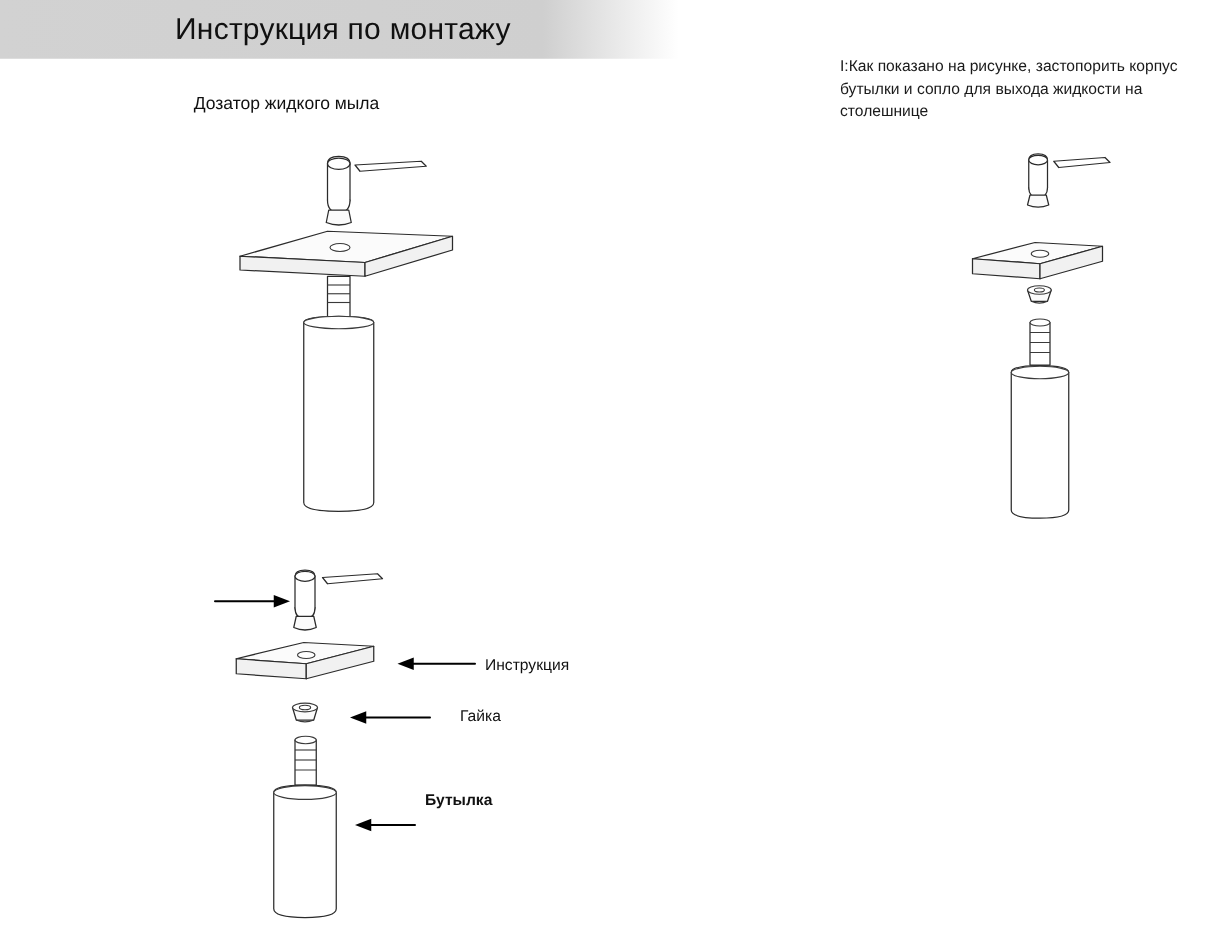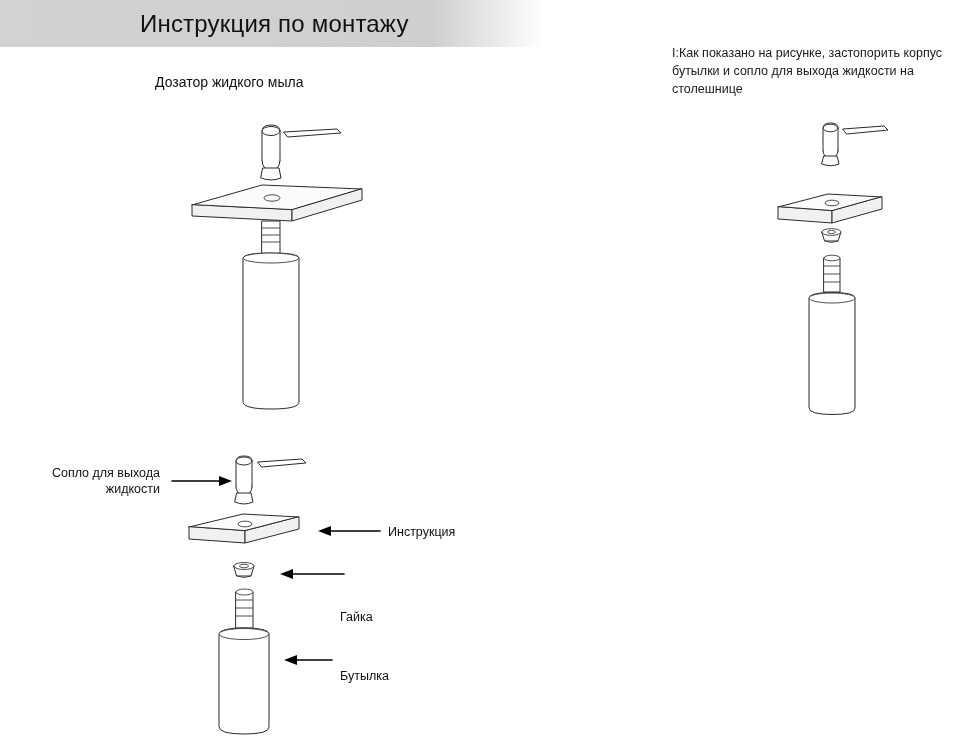--- a/index.html
+++ b/index.html
@@ -105,27 +105,23 @@
 
 <div id="page">
 
   <div class="header-band"></div>
   <div class="header-title">Инструкция по монтажу</div>
 
   <div class="section-title">Дозатор жидкого мыла</div>
 
   <div class="note-text">I:Как показано на рисунке, застопорить корпус бутылки и сопло для выхода жидкости на столешнице</div>
 
-  <div class="label right-align" style="left:40px; top:465px; width:120px;">
-    <div>Сопло для выхода</div>
-    <div>жидкости</div>
-  </div>
   <div class="label" style="left:388px; top:524px;">Инструкция</div>
-  <div class="label" style="left:340px; top:565px;margin-top:44px;">Гайка</div>
-  <div class="label" style="left:340px; top:668px;">Бутылка</div>
+  <div class="label" style="left:368px; top:565px;">Гайка</div>
+  <div class="label" style="left:340px; top:632px;font-weight:bold;">Бутылка</div>
 
   <svg class="art" viewBox="0 0 970 741" xmlns="http://www.w3.org/2000/svg">
 
     <g>
 
       <path class="ln fillwhite" d="M284 132 L337 129 L341 133 L288 137 Z"></path>
 
       <path class="ln fillwhite" d="M262 131 q0 -6 9 -6 q9 0 9 6 l0 29 q0 5 -9 5 q-9 0 -9 -5 Z"></path>
       <ellipse class="ln fillwhite" cx="271" cy="131" rx="9" ry="4.5"></ellipse>
 

